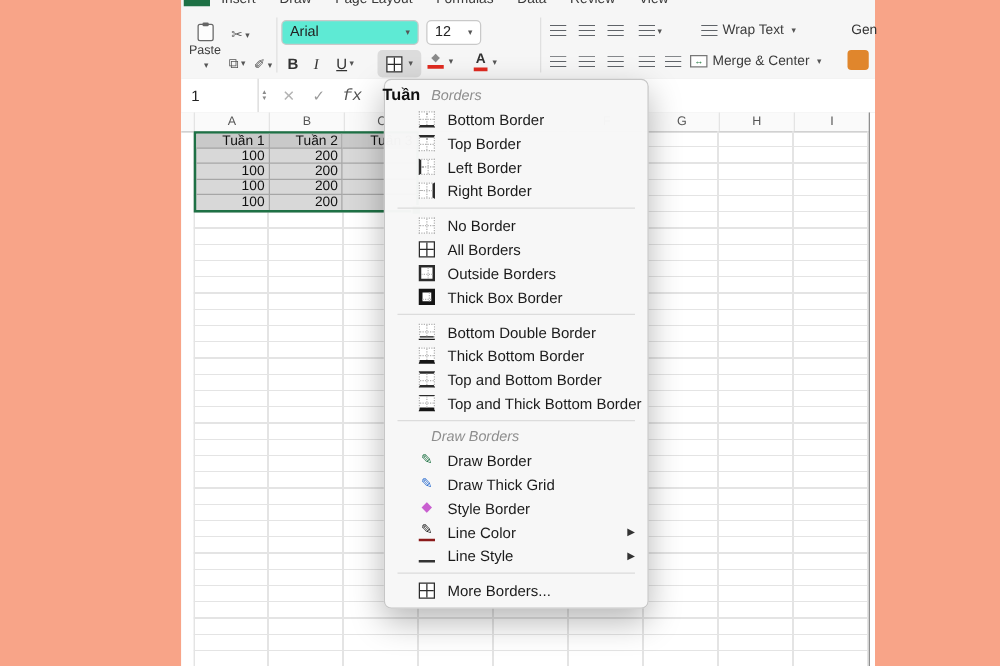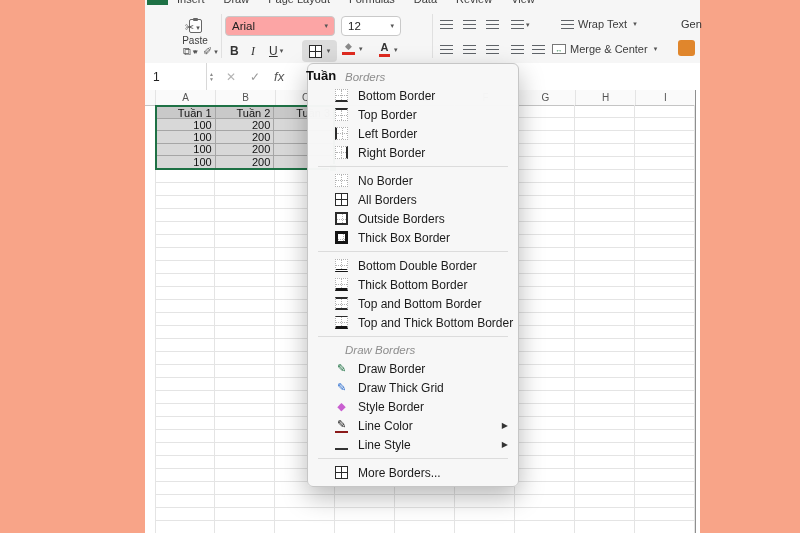--- a/index.html
+++ b/index.html
@@ -14,26 +14,26 @@
   
   .tabs{position:absolute;left:0;top:0;width:100%;height:9px;overflow:hidden;background:#f6f6f6;}
   .tabs-inner{position:absolute;left:32px;top:-7px;display:flex;gap:19px;font-size:11px;color:#3a3a3a;white-space:nowrap;}
   .home-accent{position:absolute;left:2px;top:0;width:21px;height:5px;background:#1e7145;}
 
   
   .ribbon{position:absolute;left:0;top:9px;width:100%;height:54px;background:#f6f6f6;border-bottom:1px solid #d9d9d9;}
   .ribbon *{box-sizing:border-box;}
   .rc{position:absolute;display:flex;align-items:center;color:#3c3c3c;}
   .chev{font-size:7px;color:#555;margin-left:2px;}
-  .paste{left:3px;top:4px;width:32px;height:48px;flex-direction:column;justify-content:center;font-size:10px;gap:2px;margin-left:31px;}
+  .paste{left:3px;top:4px;width:32px;height:48px;flex-direction:column;justify-content:center;font-size:10px;gap:2px;}
   .clip{width:13px;height:14px;border:1px solid #666;border-radius:2px;position:relative;background:#fdfdfd;}
   .clip::before{content:"";position:absolute;left:3px;top:-2px;width:5px;height:3px;background:#666;border-radius:1px;}
   .smallbtn{font-size:11px;color:#555;}
-  .fontbox{left:80px;top:7px;width:110px;height:20px;background:#fca5a5;border:1px solid #c9c9c9;border-radius:4px;padding:0 6px;font-size:11.5px;justify-content:space-between;color:#222;}
-  .sizebox{left:196px;top:7px;width:60px;height:20px;background:#fff;border:1px solid #c9c9c9;border-radius:4px;padding:0 6px;font-size:11.5px;justify-content:space-between;color:#222;}
+  .fontbox{left:80px;top:7px;width:110px;height:20px;background:#5eead4;border:1px solid #c9c9c9;border-radius:4px;padding:0 6px;font-size:11.5px;justify-content:space-between;color:#222;}
+  .sizebox{left:196px;top:7px;width:44px;height:20px;background:#fff;border:1px solid #c9c9c9;border-radius:4px;padding:0 6px;font-size:11.5px;justify-content:space-between;color:#222;}
   .fmtbtn{font-size:12px;color:#333;}
   .bold-l{font-weight:bold;}
   .italic-l{font-style:italic;font-family:"Liberation Serif",serif;}
   .under-l{text-decoration:underline;}
   .borders-btn{left:157px;top:31px;width:35px;height:22px;background:#dcdcdc;border-radius:4px;justify-content:center;gap:3px;}
   .stackbtn{flex-direction:row;gap:2px;}
   .colstack{display:flex;flex-direction:column;align-items:center;gap:1px;}
   .redbar{width:13px;height:3px;background:#e02b20;}
   .filldiamond{font-size:9px;color:#8a8a8a;line-height:9px;}
   .fontA{font-size:11px;font-weight:bold;color:#333;line-height:11px;}
@@ -42,21 +42,21 @@
   .vsep{position:absolute;width:1px;height:44px;top:5px;background:#e0e0e0;}
   .orangeicon{left:533px;top:31px;width:17px;height:16px;background:#e0862c;border-radius:3px;}
   .numfmt{left:536px;top:9px;font-size:11px;color:#333;}
 
   
   .fbar{position:absolute;left:0;top:63px;width:100%;height:27px;background:#fff;border-bottom:1px solid #cfcfcf;display:flex;align-items:center;}
   .namebox{width:53px;height:100%;border-right:1px solid #d8d8d8;display:flex;align-items:center;padding-left:8px;font-size:12px;color:#222;}
   .stepper{display:flex;flex-direction:column;align-items:center;font-size:5px;color:#8a8a8a;line-height:5px;margin-left:2px;}
   .fcancel{margin-left:12px;color:#b3b3b3;font-size:12px;}
   .fok{margin-left:14px;color:#9a9a9a;font-size:12px;}
-  .ffx{margin-left:14px;font-style:italic;font-family:Liberation Sans, sans-serif;font-size:13px;color:#555;}
+  .ffx{margin-left:14px;font-style:italic;font-family:Liberation Mono, monospace;font-size:13px;color:#555;}
   .ftext{position:absolute;left:161px;top:5px;font-weight:600;font-size:13px;color:#101010;z-index:9;}
 
   
   .sheet{position:absolute;left:0;top:90px;width:555px;height:443px;background:#fff;}
   .colhead{position:absolute;left:0;top:0;width:551px;height:15px;background:#fafafa;border-bottom:1px solid #c4c4c4;display:flex;}
   .gutter{width:10px;border-right:1px solid #e4e4e4;}
   .ch{width:60px;border-right:1px solid #e4e4e4;font-size:10px;color:#555;display:flex;align-items:center;justify-content:center;box-sizing:border-box;}
   .gridlines{position:absolute;left:10px;top:15px;width:540px;height:428px;
     background-image:repeating-linear-gradient(to bottom,transparent 0 12px,#e4e4e4 12px 13px),
                      repeating-linear-gradient(to right,transparent 0 59px,#e4e4e4 59px 60px);}

